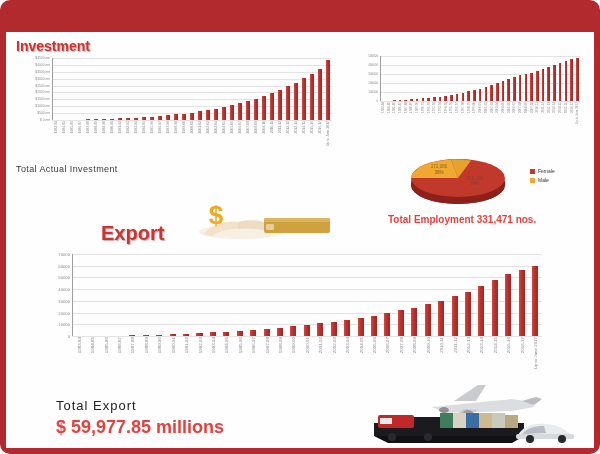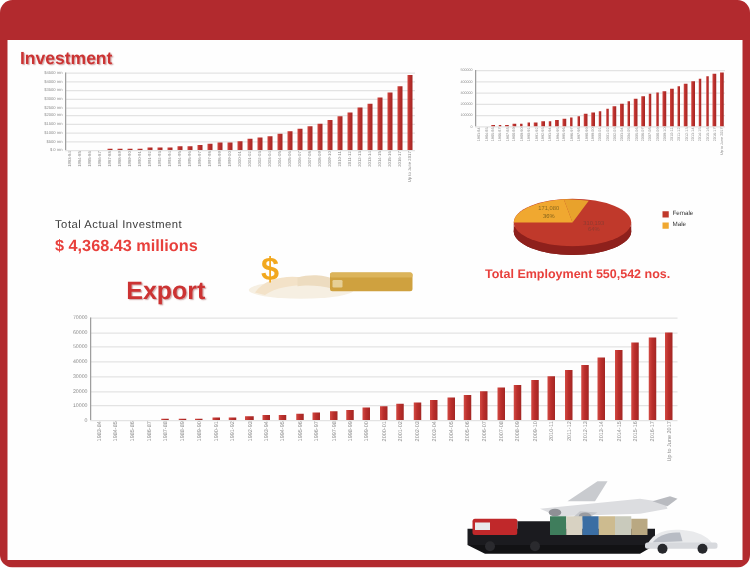--- a/index.html
+++ b/index.html
@@ -40,21 +40,21 @@
   .xlabs{position:absolute;left:0;right:0;top:100%;
          display:flex;justify-content:space-between;}
   .xlabwrap{flex:1 1 0;position:relative;height:26px;}
   .xlab{position:absolute;left:50%;top:1px;
         color:#8c8c8c;white-space:nowrap;
         transform-origin:left top;transform:rotate(-90deg) translate(-100%,-50%);}
 
   
   #inv-title{left:10px;top:6px;}
   #inv-chart{left:46px;top:26px;width:280px;height:62px;}
-  #inv-total{position:absolute;left:10px;top:142px;margin-left:28px;}
+  #inv-total{position:absolute;left:10px;top:132px;}
   #inv-total-label{font-size:9px;color:#3b3b3b;letter-spacing:.4px;}
   #inv-total-value{font-size:13px;font-weight:bold;color:#e8403c;margin-top:5px;}
 
   
   #money-icon{position:absolute;left:180px;top:166px;width:150px;height:46px;}
 
   
   #emp-title{left:336px;top:6px;}
   #emp-chart{left:374px;top:24px;width:200px;height:45px;}
   #pie-block{position:absolute;left:385px;top:120px;width:135px;height:55px;}
@@ -318,21 +318,20 @@
             </div>
             <div class="xlabwrap">
               <div class="xlab" style="font-size: 3.4px;">Up to June 2017</div>
             </div>
           </div>
         </div>
     </div>
 
     <div id="inv-total">
       <div id="inv-total-label">Total Actual Investment</div>
-      <div id="inv-total-value">$ 4,368.43 millions</div>
     </div>
 
     <svg id="money-icon" viewBox="0 0 150 46">
       <ellipse cx="55" cy="34" rx="42" ry="7" fill="#f6efe2"></ellipse>
       <path d="M18 36 C26 25 42 22 56 24 L60 30 C48 30 34 32 26 38 Z" fill="#f3e2c8"></path>
       <path d="M52 24 C62 21 74 22 80 25 L80 33 C70 30 58 30 52 31 Z" fill="#eddcc0"></path>
       <rect x="78" y="20" width="66" height="15" rx="2" fill="#cfa13f"></rect>
       <rect x="78" y="20" width="66" height="4" rx="1.5" fill="#dcb45a"></rect>
       <rect x="80" y="26" width="8" height="6" rx="1" fill="#e6cf96"></rect>
       <text x="30" y="26" font-family="Liberation Sans, sans-serif" font-size="26" font-weight="bold" fill="#f2a81e" text-anchor="middle">$</text>
@@ -587,21 +586,21 @@
       <div class="leg-row">
         <span class="leg-sw" style="background:#c0392b"></span>
         <span class="leg-tx">Female</span>
       </div>
       <div class="leg-row">
         <span class="leg-sw" style="background:#f0a830"></span>
         <span class="leg-tx">Male</span>
       </div>
     </div>
 
-    <div id="emp-total">Total Employment 550,542 nos.</div>
+    <div id="emp-total">Total Employment 331,471 nos.</div>
 
     <div class="sec-title" id="exp-title">Export</div>
 
     <div class="chart" id="exp-chart">
       <div class="plot">
           <div class="gridline" style="top: 0%;"></div>
           <div class="ylab" style="top: 0%; font-size: 4.2px;">70000</div>
           <div class="gridline" style="top: 14.2857%;"></div>
           <div class="ylab" style="top: 14.2857%; font-size: 4.2px;">60000</div>
           <div class="gridline" style="top: 28.5714%;"></div>
@@ -827,20 +826,24 @@
             <div class="xlabwrap">
               <div class="xlab" style="font-size: 4.4px;">2016-17</div>
             </div>
             <div class="xlabwrap">
               <div class="xlab" style="font-size: 4.4px;">Up to June 2017</div>
             </div>
           </div>
         </div>
     </div>
 
+    <div id="exp-total">
+      <div id="exp-total-label">Total  Export</div>
+      <div id="exp-total-value">$ 59,977.85 millions</div>
+    </div>
 
     <svg id="transport-icon" viewBox="0 0 265 68">
       <g>
         <path d="M96 30 L176 22 L196 25 L198 30 L176 34 L110 36 Z" fill="#dcdde0"></path>
         <path d="M118 24 L142 8 L150 8 L140 24 Z" fill="#c9cbcf"></path>
         <path d="M128 32 L112 46 L120 46 L142 33 Z" fill="#c4c6ca"></path>
         <ellipse cx="108" cy="33" rx="5" ry="3" fill="#8e9095"></ellipse>
         <ellipse cx="132" cy="36" rx="5" ry="3" fill="#9a9ca1"></ellipse>
         <path d="M186 24 L200 20 L206 22 L198 28 Z" fill="#b9bbc0"></path>
         <circle cx="120" cy="41" r="2.5" fill="#4a4c51"></circle>

